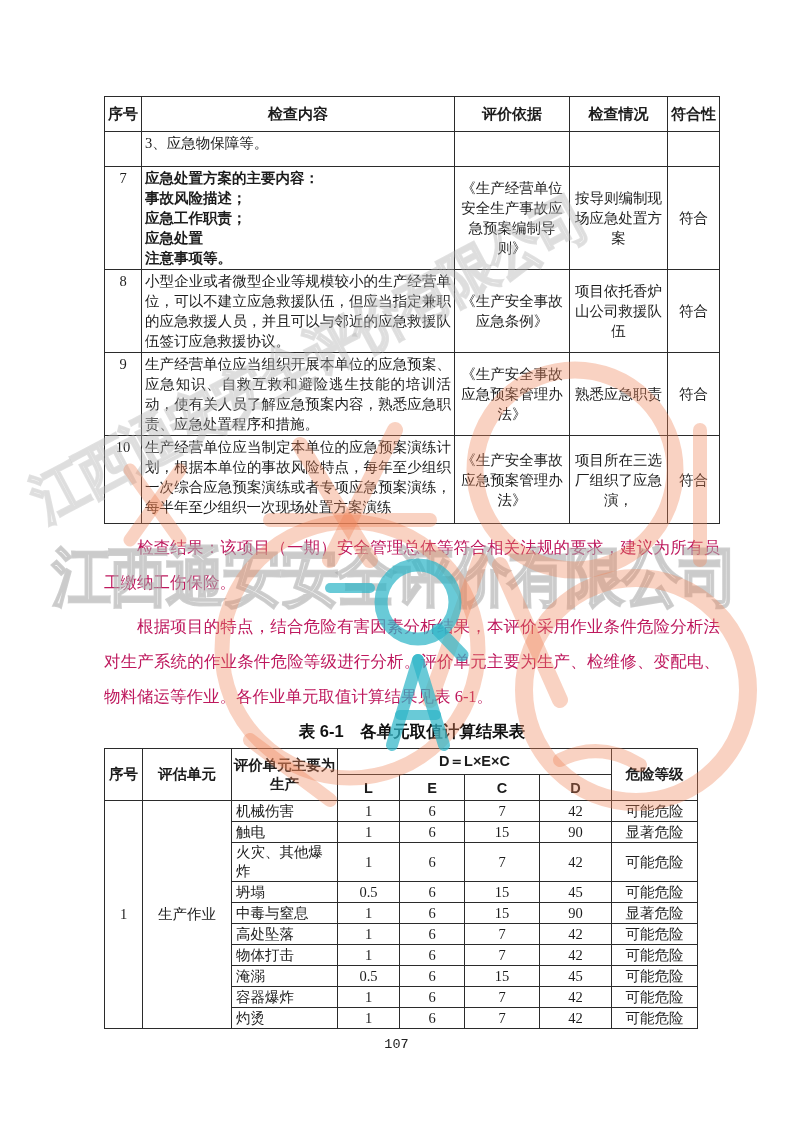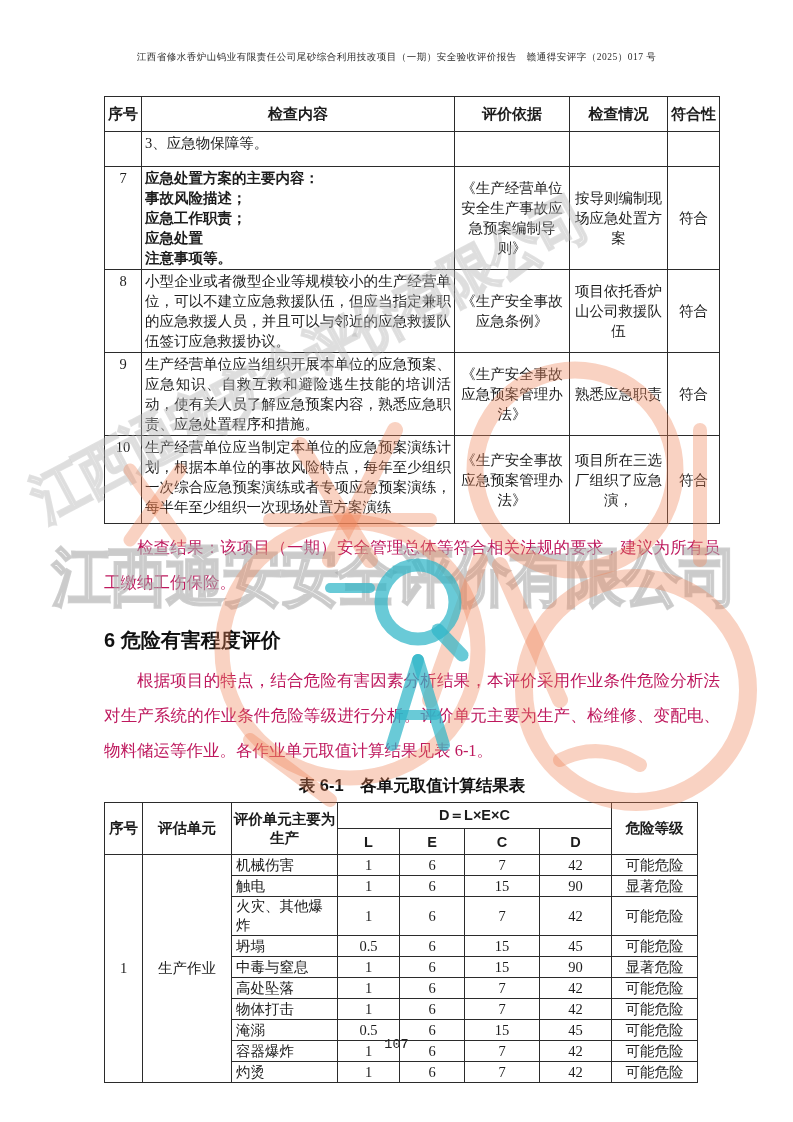--- a/index.html
+++ b/index.html
@@ -79,21 +79,20 @@
   }
   .wm-stamp,.wm-logo{position:absolute;left:0;top:0;}
   .content, .doc-header, .page-number{z-index:2;position:absolute;}
   .content{position:absolute;}
 </style>
 </head>
 <body>
 
 <div class="page">
 
-  <div class="doc-header">江西省修水香炉山钨业有限责任公司尾砂综合利用技改项目（一期）安全验收评价报告　赣通得安评字（2025）017 号</div>
 
   <div class="content">
 
     <table class="t1">
       <colgroup>
         <col style="width:37px">
           <col style="width:313px">
           <col style="width:115px">
         <col style="width:98px">
           <col style="width:52px">
@@ -143,21 +142,20 @@
         <td class="just">生产经营单位应当制定本单位的应急预案演练计划，根据本单位的事故风险特点，每年至少组织一次综合应急预案演练或者专项应急预案演练，每半年至少组织一次现场处置方案演练</td>
         <td class="mid just">《生产安全事故应急预案管理办法》</td>
         <td class="mid">项目所在三选厂组织了应急演，</td>
         <td class="conf">符合</td>
       </tr>
     </tbody>
       </table>
 
     <p class="para p1">检查结果：该项目（一期）安全管理总体等符合相关法规的要求，建议为所有员工缴纳工伤保险。</p>
 
-    <h2 class="sec-heading">6 危险有害程度评价</h2>
 
     <p class="para p2">根据项目的特点，结合危险有害因素分析结果，本评价采用作业条件危险分析法对生产系统的作业条件危险等级进行分析。评价单元主要为生产、检维修、变配电、物料储运等作业。各作业单元取值计算结果见表 6-1。</p>
 
     <div class="tbl-caption">表 6-1　各单元取值计算结果表</div>
 
     <table class="t2">
       <colgroup>
         <col style="width:38px">
           <col style="width:89px">
           <col style="width:106px">

